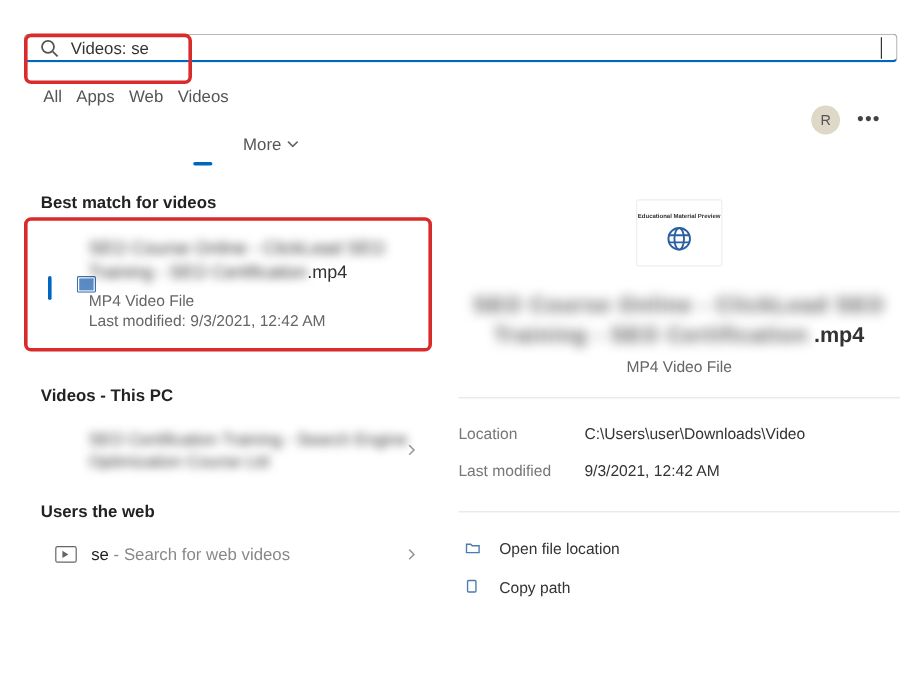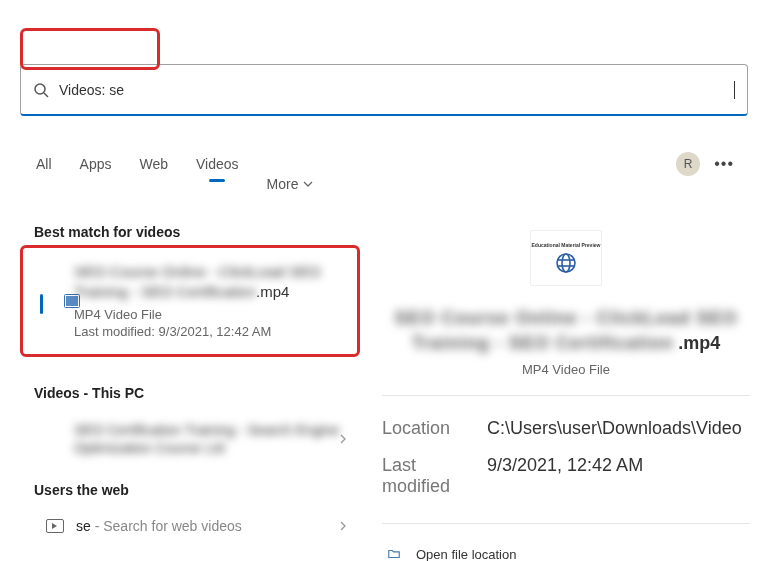--- a/index.html
+++ b/index.html
@@ -1,39 +1,38 @@
 <!DOCTYPE html>
 <html><head>
 <meta charset="utf-8">
 <style>
   * { box-sizing: border-box; margin: 0; padding: 0; font-family: "Segoe UI", sans-serif; }
   body { background: #fff; width: 768px; height: 561px; overflow: hidden; position: relative; }
 
   .search-bar-wrap { padding: 28px 20px 0 20px; }
   .search-bar {
-    width: 100%; height: 52px; border: 1px solid #a0a0a0; border-radius: 4px;
+    width: 100%; height: 24px; border: 1px solid #a0a0a0; border-radius: 4px;
     display: flex; align-items: center; padding: 0 12px; position: relative;
     border-bottom: 2px solid #0067c0;
-    margin-top: 36px;
   }
   .search-highlight {
     position: absolute; left: 20px; top: 28px; width: 140px; height: 42px;
     border: 3px solid #d92b2b; border-radius: 6px; pointer-events: none; z-index: 10;
   }
   .search-icon { width: 16px; height: 16px; margin-right: 10px; }
   .search-input {
     border: none; outline: none; font-size: 14px; flex: 1; background: transparent; color: #333;
   }
   .caret { display: inline-block; width: 1px; height: 18px; background: #333; margin-left: -1px; vertical-align: middle; }
 
   .tabs-row {
     display: flex; align-items: center; padding: 14px 34px 0 34px;
     justify-content: space-between;
   }
-  .tabs-left { display: flex; align-items: center; gap: 24px; }
+  .tabs-left { display: flex; gap: 8px; }
   .tab { font-size: 14px; color: #555; cursor: pointer; padding: 6px 2px; position: relative; }
   .tab.bold { font-weight: 600; color: #222; }
   .tab.active::after {
     content: ""; position: absolute; bottom: -4px; left: 50%; transform: translateX(-50%);
     width: 16px; height: 3px; background: #0067c0; border-radius: 2px;
   }
   .tab-more { display: flex; align-items: center; gap: 4px; margin-top: 40px; }
   .tabs-right { display: flex; align-items: center; gap: 14px; }
   .avatar {
     width: 24px; height: 24px; border-radius: 50%; background: #ddd8c8;
@@ -103,21 +102,21 @@
   .preview-title-wrap { display: flex; flex-direction: column; align-items: center; margin-top: 20px; }
   .preview-title-blur {
     font-size: 18px; font-weight: 600; color: #555; filter: blur(5px);
     text-align: center; line-height: 1.4; letter-spacing: 1px;
   }
   .preview-title-clear { font-size: 18px; font-weight: 600; color: #333; }
   .preview-sub { font-size: 13px; color: #666; margin-top: 6px; }
 
   .divider { height: 1px; background: #e5e5e5; margin: 18px 0 14px 0; }
 
-  .meta-row { display: flex; font-size: 18px; padding: 8px 0; }
+  .meta-row { display: flex; font-size: 13px; padding: 8px 0; }
   .meta-label { width: 105px; color: #777; }
   .meta-val { color: #333; }
 
   .actions { margin-top: 8px; }
   .action-row {
     display: flex; align-items: center; gap: 14px; font-size: 13px; color: #333;
     padding: 8px 4px; cursor: pointer;
   }
   .action-icon { width: 16px; height: 16px; display: flex; align-items: center; justify-content: center; color: #4a7bb0; }
 

